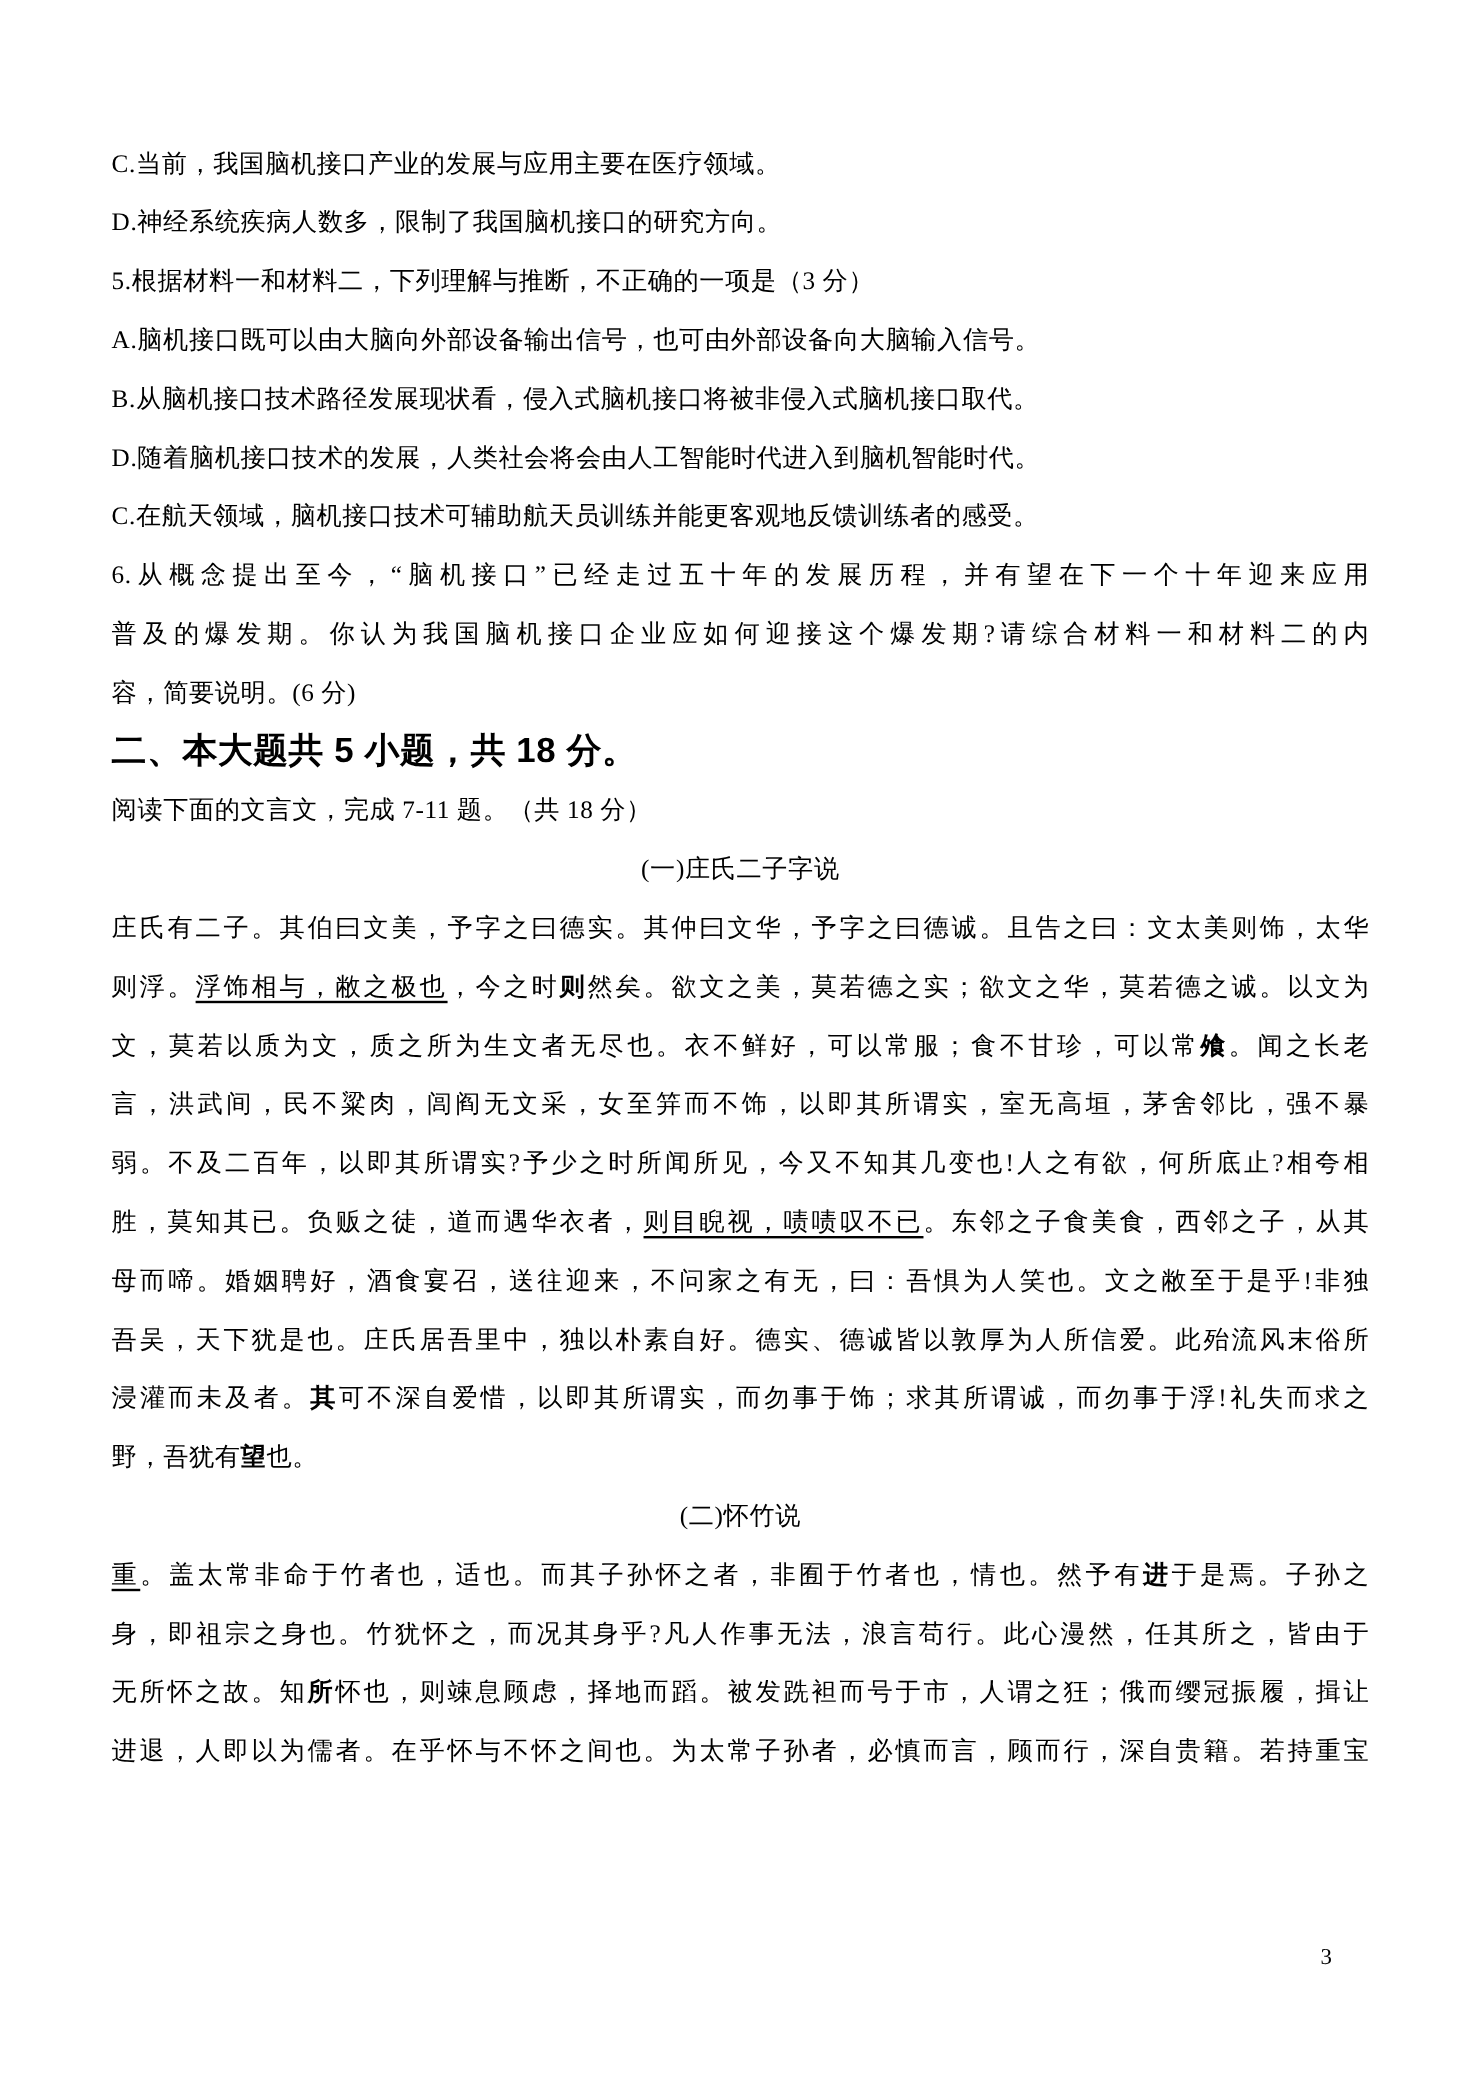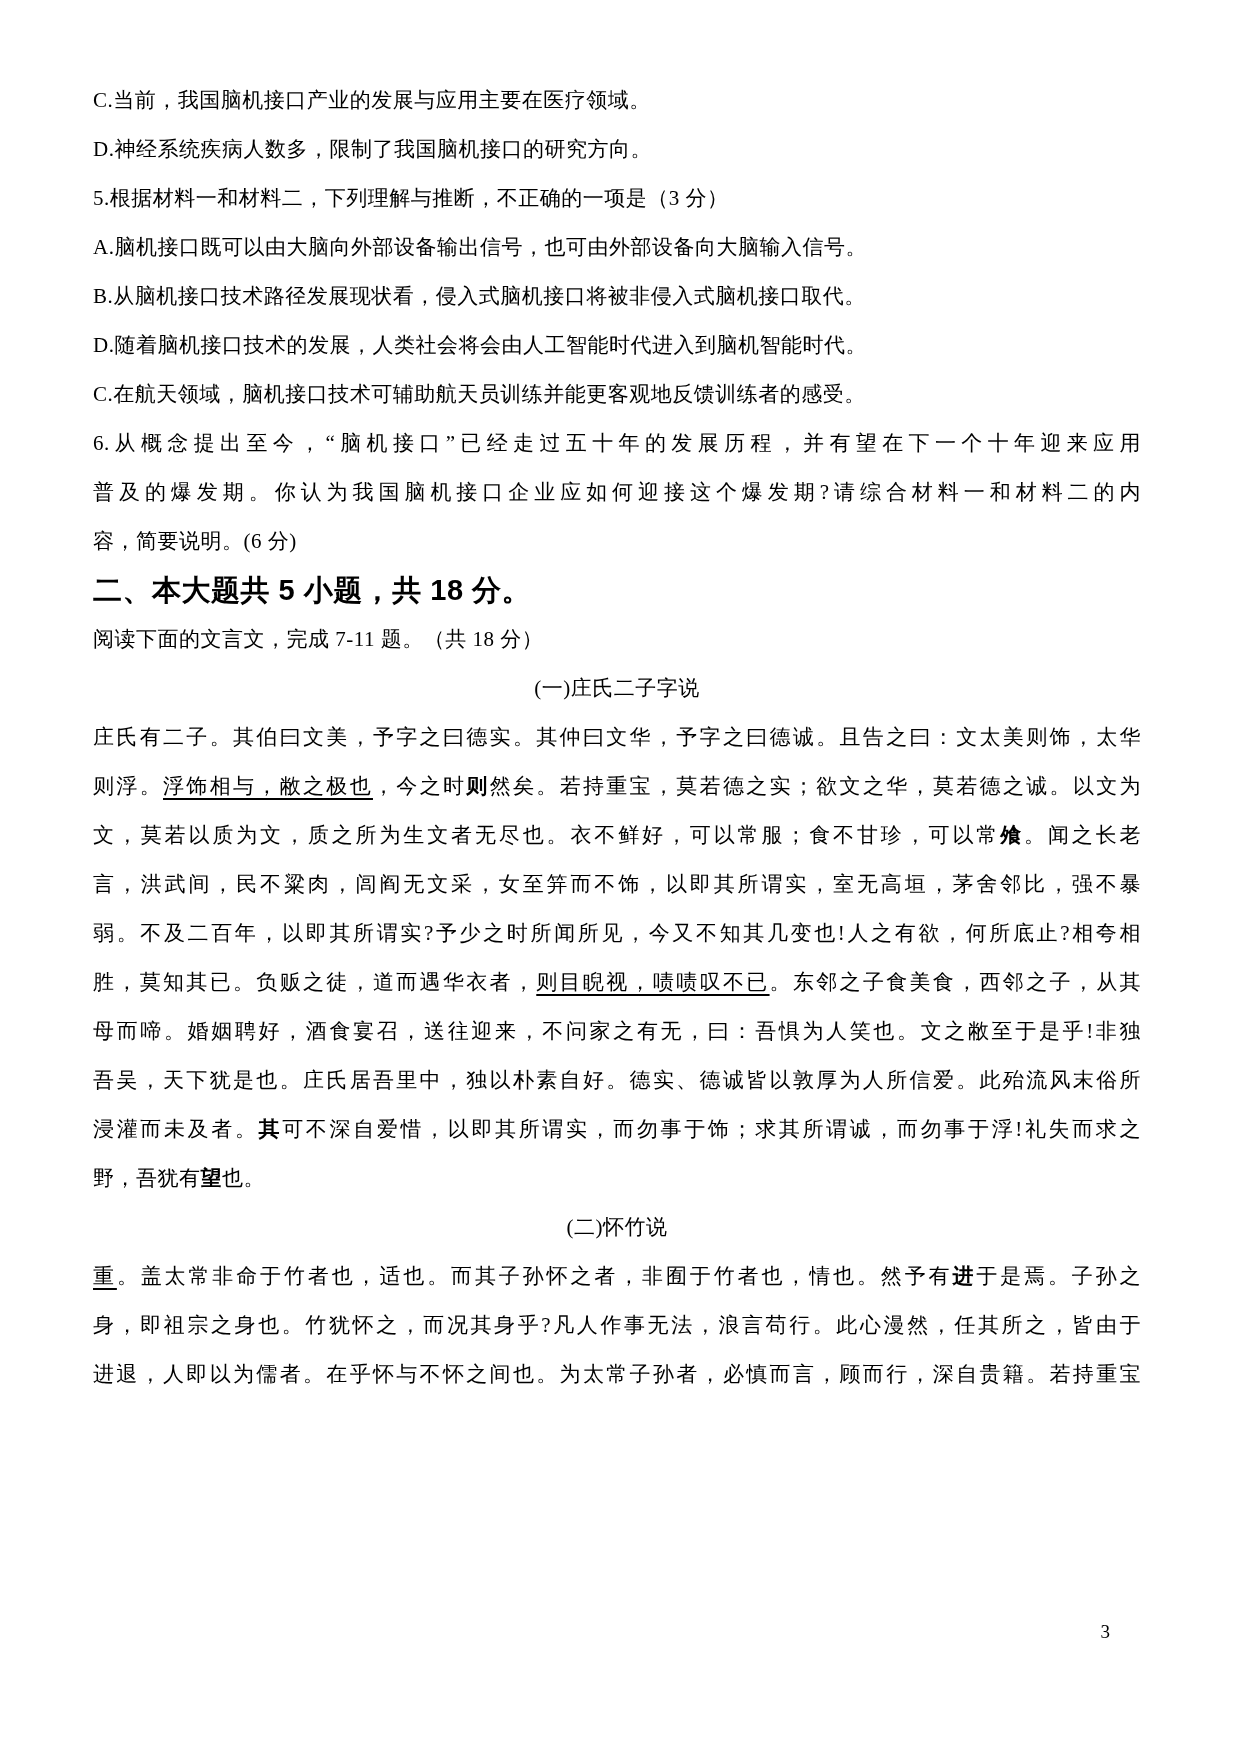--- a/index.html
+++ b/index.html
@@ -7,21 +7,21 @@
     padding: 0;
     background: #ffffff;
     color: #000000;
     font-family: "Liberation Serif", "DejaVu Serif", serif;
   }
   .page {
     position: relative;
     width: 1234px;
     height: 1748px;
     box-sizing: border-box;
-    padding: 76px 93px 0 93px;
+    padding: 112px 93px 0 93px;
     background: #ffffff;
     overflow: hidden;
   }
   .line {
     margin: 0;
     font-size: 21px;
     line-height: 49px;
     letter-spacing: 0.5px;
     white-space: normal;
   }
@@ -74,34 +74,35 @@
     </section>
 
   <p class="line section-header">二、本大题共 5 小题，共 18 分。</p>
 
   <p class="line">阅读下面的文言文，完成 7-11 题。（共 18 分）</p>
 
   <p class="line center">(一)庄氏二子字说</p>
 
   <section>
       <p class="line fill"><span>庄氏有二子。其伯曰文美，予字之曰德实。其仲曰文华，予字之曰德诚。且告之曰：文太美则饰，太华</span></p>
-      <p class="line fill"><span>则浮。</span><span class="u">浮饰相与，敝之极也</span><span>，今之时</span><span class="b">则</span><span>然矣。若持重宝，莫若德之实；欲文之华，莫若德之诚。以文为</span></p>
+      <p class="line fill"><span>则浮。</span><span class="u">浮饰相与，敝之极也</span><span>，今之时</span><span class="b">则</span><span>然矣。欲文之美，莫若德之实；欲文之华，莫若德之诚。以文为</span></p>
       <p class="line fill"><span>文，莫若以质为文，质之所为生文者无尽也。衣不鲜好，可以常服；食不甘珍，可以常</span><span class="b">飧</span><span>。闻之长老</span></p>
       <p class="line fill"><span>言，洪武间，民不粱肉，闾阎无文采，女至笄而不饰，以即其所谓实，室无高垣，茅舍邻比，强不暴</span></p>
       <p class="line fill"><span>弱。不及二百年，以即其所谓实?予少之时所闻所见，今又不知其几变也!人之有欲，何所底止?相夸相</span></p>
       <p class="line fill"><span>胜，莫知其已。负贩之徒，道而遇华衣者，</span><span class="u">则目睨视，啧啧叹不已</span><span>。东邻之子食美食，西邻之子，从其</span></p>
       <p class="line fill"><span>母而啼。婚姻聘好，酒食宴召，送往迎来，不问家之有无，曰：吾惧为人笑也。文之敝至于是乎!非独</span></p>
       <p class="line fill"><span>吾吴，天下犹是也。庄氏居吾里中，独以朴素自好。德实、德诚皆以敦厚为人所信爱。此殆流风末俗所</span></p>
       <p class="line fill"><span>浸灌而未及者。</span><span class="b">其</span><span>可不深自爱惜，以即其所谓实，而勿事于饰；求其所谓诚，而勿事于浮!礼失而求之</span></p>
       <p class="line"><span>野，吾犹有</span><span class="b">望</span><span>也。</span></p>
     </section>
 
   <p class="line center">(二)怀竹说</p>
 
   <section>
       <p class="line fill"><span class="u">重</span><span>。盖太常非命于竹者也，适也。而其子孙怀之者，非囿于竹者也，情也。然予有</span><span class="b">进</span><span>于是焉。子孙之</span></p>
       <p class="line fill"><span>身，即祖宗之身也。竹犹怀之，而况其身乎?凡人作事无法，浪言苟行。此心漫然，任其所之，皆由于</span></p>
+      <p class="line fill"><span>无所怀之故。知</span><span class="b">所</span><span>怀也，则竦息顾虑，择地而蹈。被发跣袒而号于市，人谓之狂；俄而缨冠振履，揖让</span></p>
       <p class="line fill"><span>进退，人即以为儒者。在乎怀与不怀之间也。为太常子孙者，必慎而言，顾而行，深自贵籍。若持重宝</span></p>
     </section>
 
   <div class="page-num">3</div>
 
 </div>
 
 </body></html>

